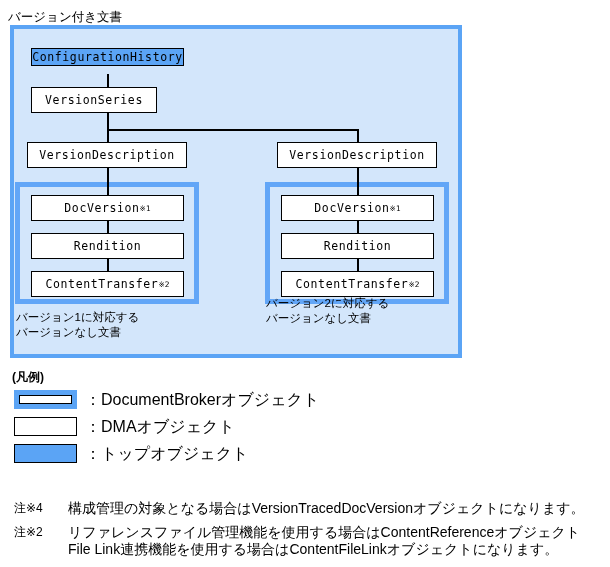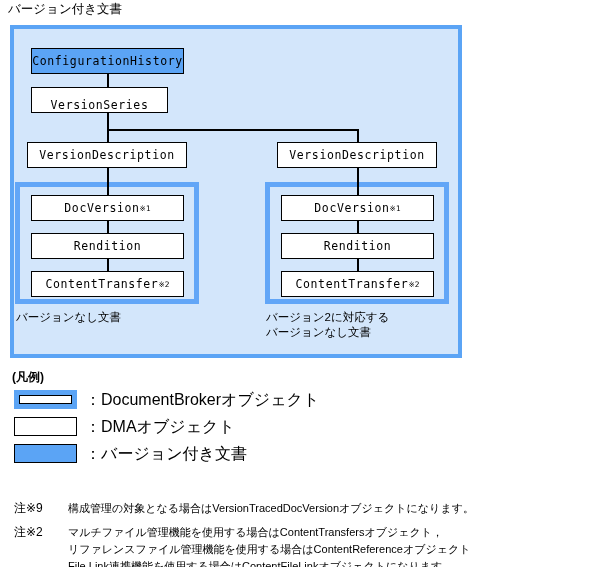--- a/index.html
+++ b/index.html
@@ -13,21 +13,21 @@
     position: relative;
     font-family: "Liberation Sans", "DejaVu Sans", sans-serif;
     color: #000000;
     overflow: hidden;
   }
   .abs { position: absolute; }
 
   
   #diagram-title {
     left: 8px;
-    top: 2px;
+    top: 10px;
     font-size: 12.5px;
     line-height: 15px;
     white-space: nowrap;
   }
 
   
   #versioned-doc-container {
     left: 10px;
     top: 25px;
     width: 452px;
@@ -62,22 +62,22 @@
   }
   .node.top-object { background: #5ba4f5; }
   .node .mark {
     font-size: 7.5px;
     vertical-align: super;
     letter-spacing: 0;
     font-family: "DejaVu Sans", sans-serif;
   }
 
   
-  #node-configuration-history { left: 31px;  top: 48px;  width: 153px; height: 26px; }
-  #node-version-series       { left: 31px;  top: 87px;  width: 137px; height: 26px; align-items: flex-end; }
+  #node-configuration-history { left: 31px;  top: 48px;  width: 153px; height: 18px; }
+  #node-version-series       { left: 31px;  top: 87px;  width: 126px; height: 26px; }
   #node-version-description-1{ left: 27px;  top: 142px; width: 160px; height: 26px; }
   #node-version-description-2{ left: 277px; top: 142px; width: 160px; height: 26px; }
   #node-doc-version-1        { left: 31px;  top: 195px; width: 153px; height: 26px; }
   #node-rendition-1          { left: 31px;  top: 233px; width: 153px; height: 26px; }
   #node-content-transfer-1   { left: 31px;  top: 271px; width: 153px; height: 26px; }
   #node-doc-version-2        { left: 281px; top: 195px; width: 153px; height: 26px; }
   #node-rendition-2          { left: 281px; top: 233px; width: 153px; height: 26px; }
   #node-content-transfer-2   { left: 281px; top: 271px; width: 153px; height: 26px; }
 
   
@@ -95,21 +95,21 @@
   #conn-dv2-rd2         { left: 357px; top: 221px; height: 13px; }
   #conn-rd2-ct2         { left: 357px; top: 259px; height: 13px; }
 
   
   .group-caption {
     font-size: 11.5px;
     line-height: 15px;
     white-space: nowrap;
   }
   #caption-version1 { left: 16px;  top: 310px; }
-  #caption-version2 { left: 266px; top: 310px; }
+  #caption-version2 { left: 266px; top: 296px; }
 
   
   #legend-title {
     left: 12px;
     top: 369px;
     font-size: 12px;
     white-space: nowrap;
     font-weight: bold;
   }
   .legend-row { height: 20px; }
@@ -146,21 +146,21 @@
     white-space: nowrap;
   }
 
   
   .footnote-marker {
     font-size: 12px;
     line-height: 17px;
     white-space: nowrap;
   }
   .footnote-text {
-    font-size: 11px;
+    font-size: 14px;
     line-height: 17px;
     white-space: nowrap;
   }
   #footnote-1-marker { left: 14px; top: 500px; }
   #footnote-1-text   { left: 68px; top: 500px; }
   #footnote-2-marker { left: 14px; top: 524px; }
   #footnote-2-text   { left: 68px; top: 524px; }
 </style>
 </head>
 <body>
@@ -221,20 +221,21 @@
 <div class="abs node" id="node-rendition-2">
   <span>Rendition</span>
 </div>
 
 <div class="abs node" id="node-content-transfer-2">
   <span>ContentTransfer</span>
     <span class="mark">※2</span>
 </div>
 
 <div class="abs group-caption" id="caption-version1">
+  <div>バージョン1に対応する</div>
   <div>バージョンなし文書</div>
 </div>
 
 <div class="abs group-caption" id="caption-version2">
   <div>バージョン2に対応する</div>
   <div>バージョンなし文書</div>
 </div>
 
 <div class="abs" id="legend-title">(凡例)</div>
 
@@ -243,26 +244,25 @@
   <div class="legend-label">：DocumentBrokerオブジェクト</div>
 </div>
 
 <div class="abs legend-row" id="legend-row-dma">
   <div class="legend-swatch swatch-dma"></div>
   <div class="legend-label">：DMAオブジェクト</div>
 </div>
 
 <div class="abs legend-row" id="legend-row-topobject">
   <div class="legend-swatch swatch-topobject"></div>
-  <div class="legend-label">：バージョン付き文書</div>
-</div>
-
-<div class="abs footnote-marker" id="footnote-1-marker">注※9</div>
+  <div class="legend-label">：トップオブジェクト</div>
+</div>
+
+<div class="abs footnote-marker" id="footnote-1-marker">注※4</div>
 <div class="abs footnote-text" id="footnote-1-text">
   <div>構成管理の対象となる場合はVersionTracedDocVersionオブジェクトになります。</div>
 </div>
 
 <div class="abs footnote-marker" id="footnote-2-marker">注※2</div>
 <div class="abs footnote-text" id="footnote-2-text">
-  <div>マルチファイル管理機能を使用する場合はContentTransfersオブジェクト，</div>
   <div>リファレンスファイル管理機能を使用する場合はContentReferenceオブジェクト</div>
   <div>File Link連携機能を使用する場合はContentFileLinkオブジェクトになります。</div>
 </div>
 
 </body></html>

